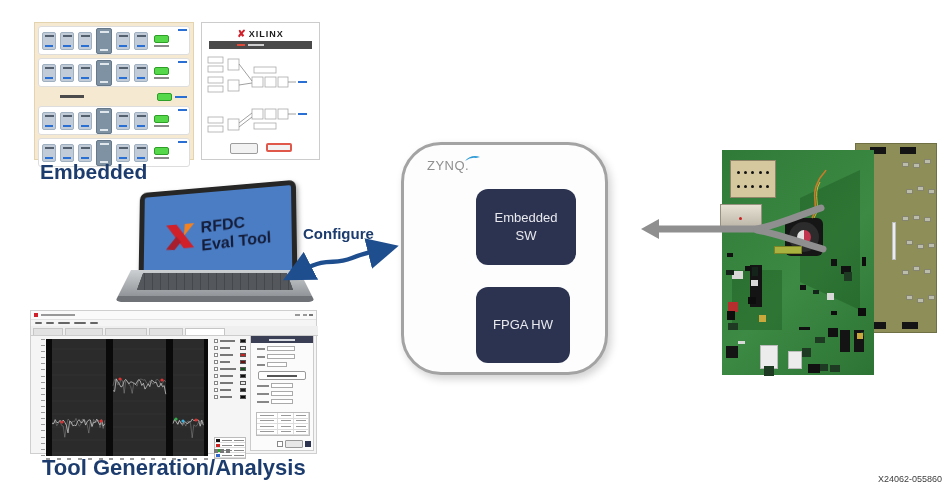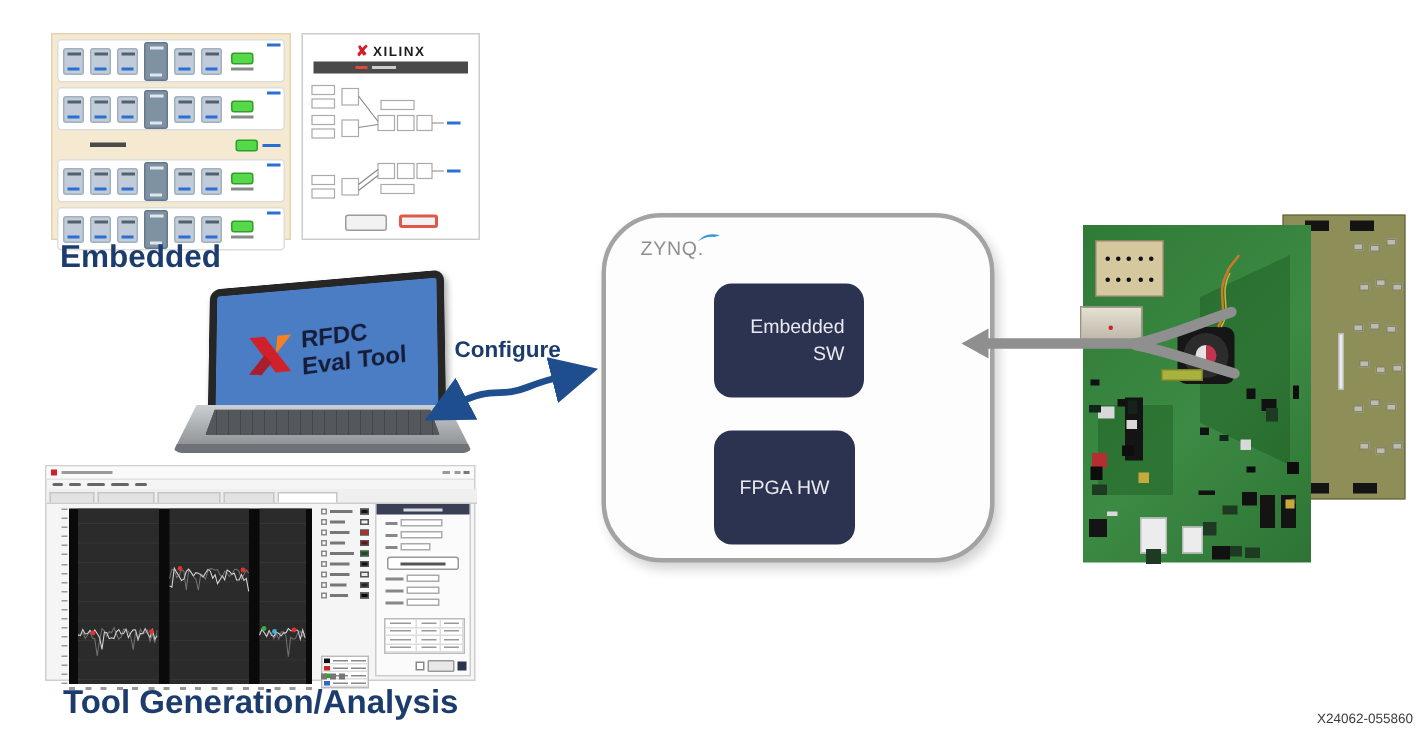--- a/index.html
+++ b/index.html
@@ -62,26 +62,26 @@
   #laptop-base{position:absolute;left:0;top:84px;width:200px;height:32px;
                background:linear-gradient(#cdd0d3,#84878b);border-radius:3px 3px 10px 10px;
                clip-path:polygon(8% 0,92% 0,100% 100%,0 100%);}
   #laptop-kbd{position:absolute;left:11%;top:3px;width:78%;height:17px;background:#54575b;
               clip-path:polygon(4% 0,96% 0,100% 100%,0 100%);
               background-image:repeating-linear-gradient(90deg,#54575b 0 7px,#44474b 7px 8px),
                                repeating-linear-gradient(0deg,#54575b 0 4px,#44474b 4px 5px);}
   #laptop-lip{position:absolute;left:0;bottom:0;width:100%;height:6px;background:#6f7276;border-radius:0 0 10px 10px;}
 
   
-  #zynq-box{left:401px;top:142px;width:262px;height:233px;background:#fdfdfd;border:3px solid #a3a3a3;
+  #zynq-box{left:401px;top:142px;width:207px;height:233px;background:#fdfdfd;border:3px solid #a3a3a3;
             border-radius:40px;box-sizing:border-box;box-shadow:3px 4px 8px rgba(0,0,0,.18);}
   #zynq-label{position:absolute;left:23px;top:13px;font-size:13px;color:#8f8f8f;letter-spacing:.5px;}
   #zynq-swoosh{position:absolute;left:60px;top:9px;}
   .navy-block{position:absolute;background:#2b3351;border-radius:12px;color:#e9e9ee;display:flex;
-              align-items:center;justify-content:center;text-align:right;font-size:13px;line-height:1.35;}
+              align-items:center;justify-content:center;text-align:center;font-size:13px;line-height:1.35;}
   #block-embedded{left:72px;top:44px;width:100px;height:76px;}
   #block-embedded span{display:inline-block;width:74px;}
   #block-fpga{left:72px;top:142px;width:94px;height:76px;}
 
   
   #pcb{left:722px;top:143px;width:215px;height:232px;}
   #daughter-board{position:absolute;left:133px;top:0;width:82px;height:190px;background:#8d8e58;
                   border:1px solid #6f7044;box-sizing:border-box;}
   #main-board{position:absolute;left:0;top:7px;width:152px;height:225px;
               background:linear-gradient(135deg,#2f7a37,#3c8a44 55%,#2d7434);}

